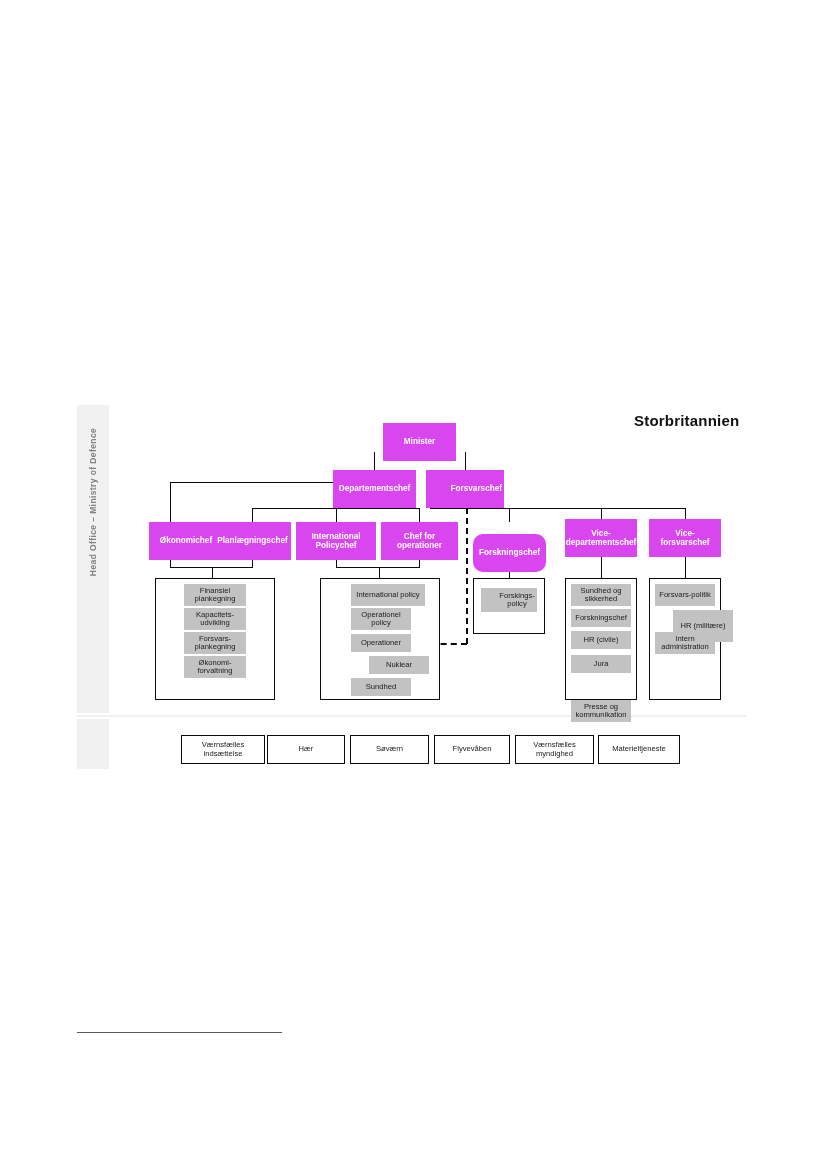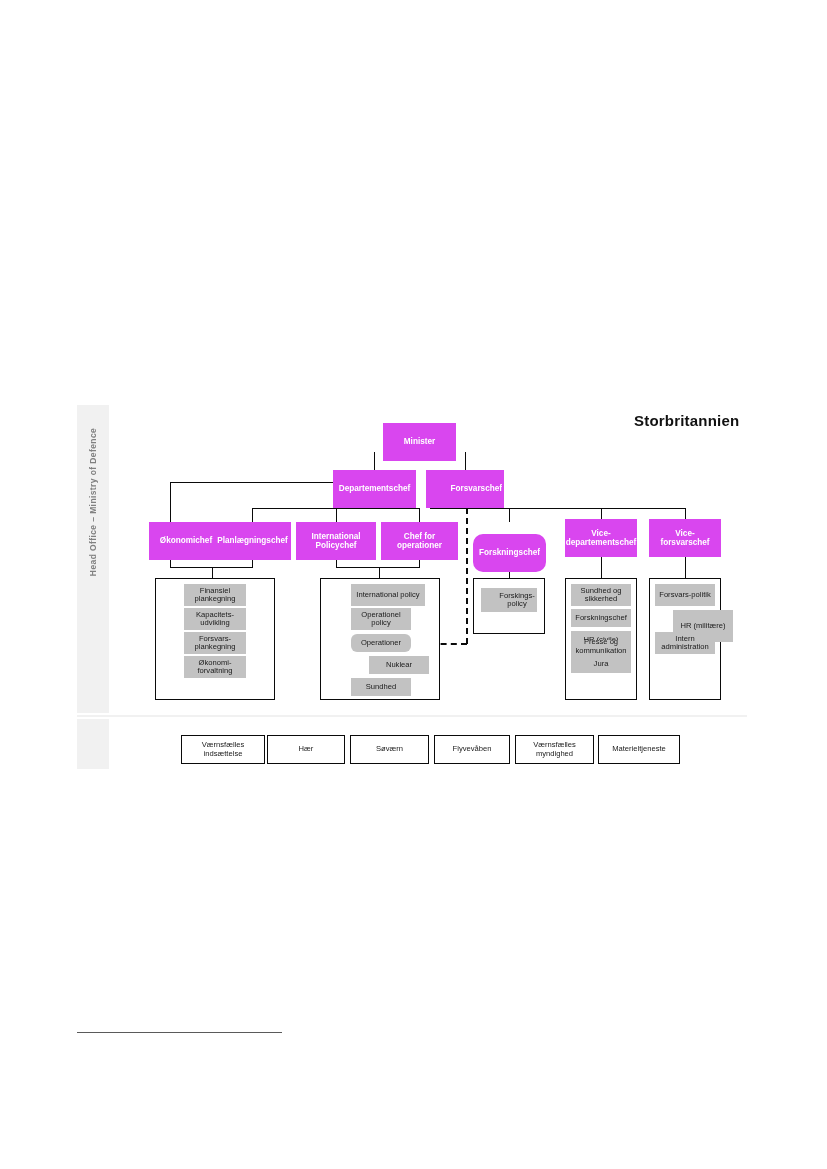--- a/index.html
+++ b/index.html
@@ -254,21 +254,21 @@
   <div class="node gray" style="left:184px; top:656px; width:62px; height:22px;justify-content:center;">
     <span>Økonomi-forvaltning</span>
   </div>
 
   <div class="node gray" style="left:351px; top:584px; width:74px; height:22px;">
     <span>International policy</span>
   </div>
   <div class="node gray" style="left:351px; top:608px; width:60px; height:22px;">
     <span>Operationel policy</span>
   </div>
-  <div class="node gray" style="left:351px; top:634px; width:60px; height:18px;border-radius:6px;">
+  <div class="node gray" style="left:351px; top:634px; width:60px; height:18px;">
     <span>Operationer</span>
   </div>
   <div class="node gray" style="left:369px; top:656px; width:60px; height:18px;">
     <span>Nuklear</span>
   </div>
   <div class="node gray" style="left:351px; top:678px; width:60px; height:18px;">
     <span>Sundhed</span>
   </div>
 
   <div class="node gray" style="left:481px; top:588px; width:56px; height:24px;padding-left:18px;">
@@ -280,21 +280,21 @@
   </div>
   <div class="node gray" style="left:571px; top:609px; width:60px; height:18px;">
     <span>Forskningschef</span>
   </div>
   <div class="node gray" style="left:571px; top:631px; width:60px; height:18px;">
     <span>HR (civile)</span>
   </div>
   <div class="node gray" style="left:571px; top:655px; width:60px; height:18px;">
     <span>Jura</span>
   </div>
-  <div class="node gray" style="left:571px; top:640px; width:60px; height:16px;align-items:flex-end;">
+  <div class="node gray" style="left:571px; top:700px; width:60px; height:22px;">
     <span>Presse og kommunikation</span>
   </div>
 
   <div class="node gray" style="left:655px; top:584px; width:60px; height:22px;">
     <span>Forsvars-politik</span>
   </div>
   <div class="node gray" style="left:655px; top:610px; width:60px; height:32px;margin-left:18px;">
     <span>HR (militære)</span>
   </div>
   <div class="node gray" style="left:655px; top:632px; width:60px; height:22px;justify-content:center;">

